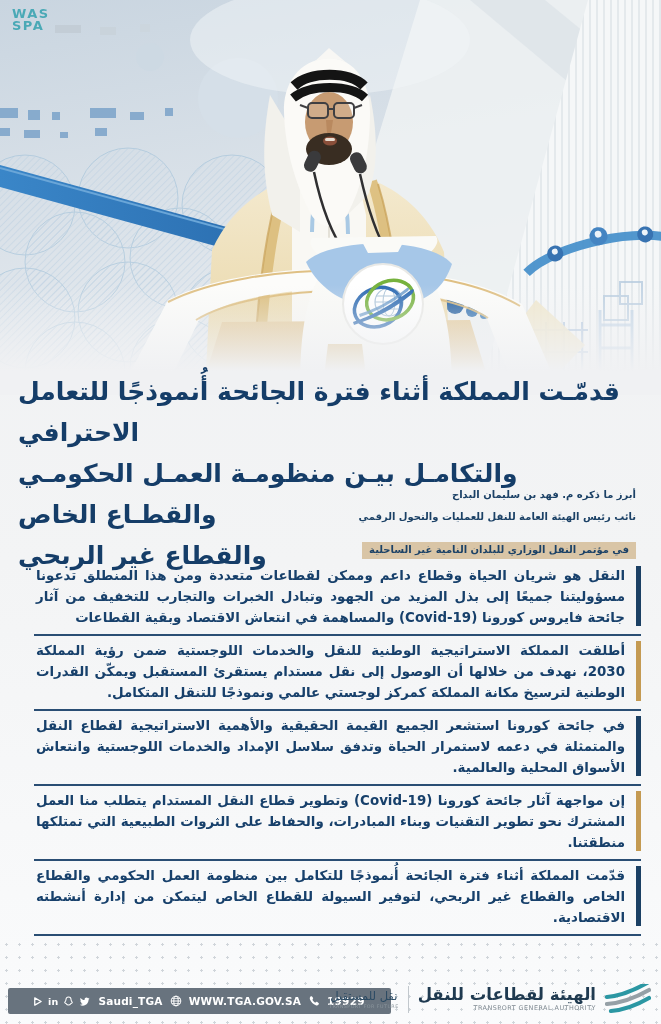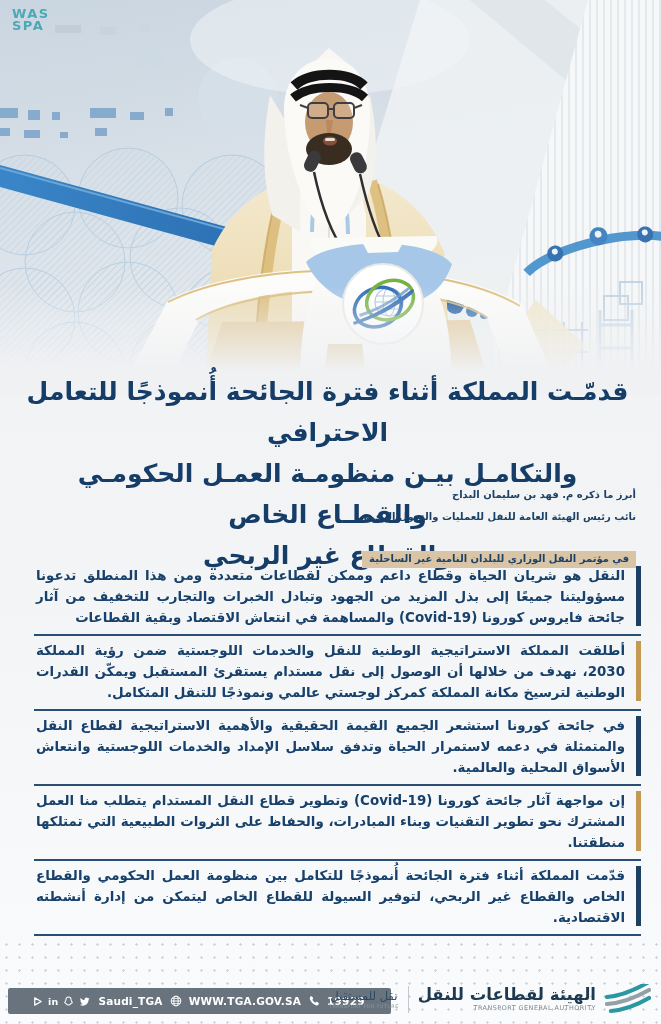--- a/index.html
+++ b/index.html
@@ -7,25 +7,25 @@
   .page{position:relative;width:661px;height:1024px;overflow:hidden;
         background:linear-gradient(180deg,#eef0f2 0%,#f3f4f5 55%,#fafbfc 100%);}
   
   .photo{position:absolute;top:0;left:0;width:661px;height:392px;}
   .photo-fade{position:absolute;top:285px;left:0;width:661px;height:110px;
         background:linear-gradient(180deg,rgba(240,241,243,0) 0%,#f0f1f3 78%,#f0f1f3 100%);}
   .spa{position:absolute;top:8px;left:12px;color:#4aa9b6;font-weight:800;
        font-size:13px;line-height:12px;letter-spacing:1.5px;}
   
   .headline{position:absolute;top:371px;right:24px;left:18px;direction:rtl;}
-  .headline .hl{text-align:center;font-size:25px;font-weight:700;color:#153d68;line-height:41px;}
+  .headline .hl{text-align:left;font-size:25px;font-weight:700;color:#153d68;line-height:41px;}
   
   .speaker{position:absolute;top:484px;right:25px;left:18px;direction:rtl;text-align:right;
            color:#1b4166;font-size:10px;font-weight:700;line-height:22px;}
-  .speaker .event{margin-top:20px;}
+  .speaker .event{margin-top:11px;}
   .speaker .event span{background:#d9c5a6;padding:2px 7px 4px;}
   
   .bullets{position:absolute;top:561px;left:10px;right:0;}
   .bullet{position:relative;margin:0 20px 0 24px;padding:4px 16px 6px 2px;
           border-bottom:2px solid #2a4e74;direction:rtl;text-align:justify;text-align-last:right;
           font-size:13.4px;font-weight:700;color:#17406b;line-height:21px;}
   .bullet .bar{position:absolute;right:0;top:5px;bottom:8px;width:5px;}
   .acc-navy .bar{background:#1b4064;}
   .acc-gold .bar{background:#c49a52;}
   

